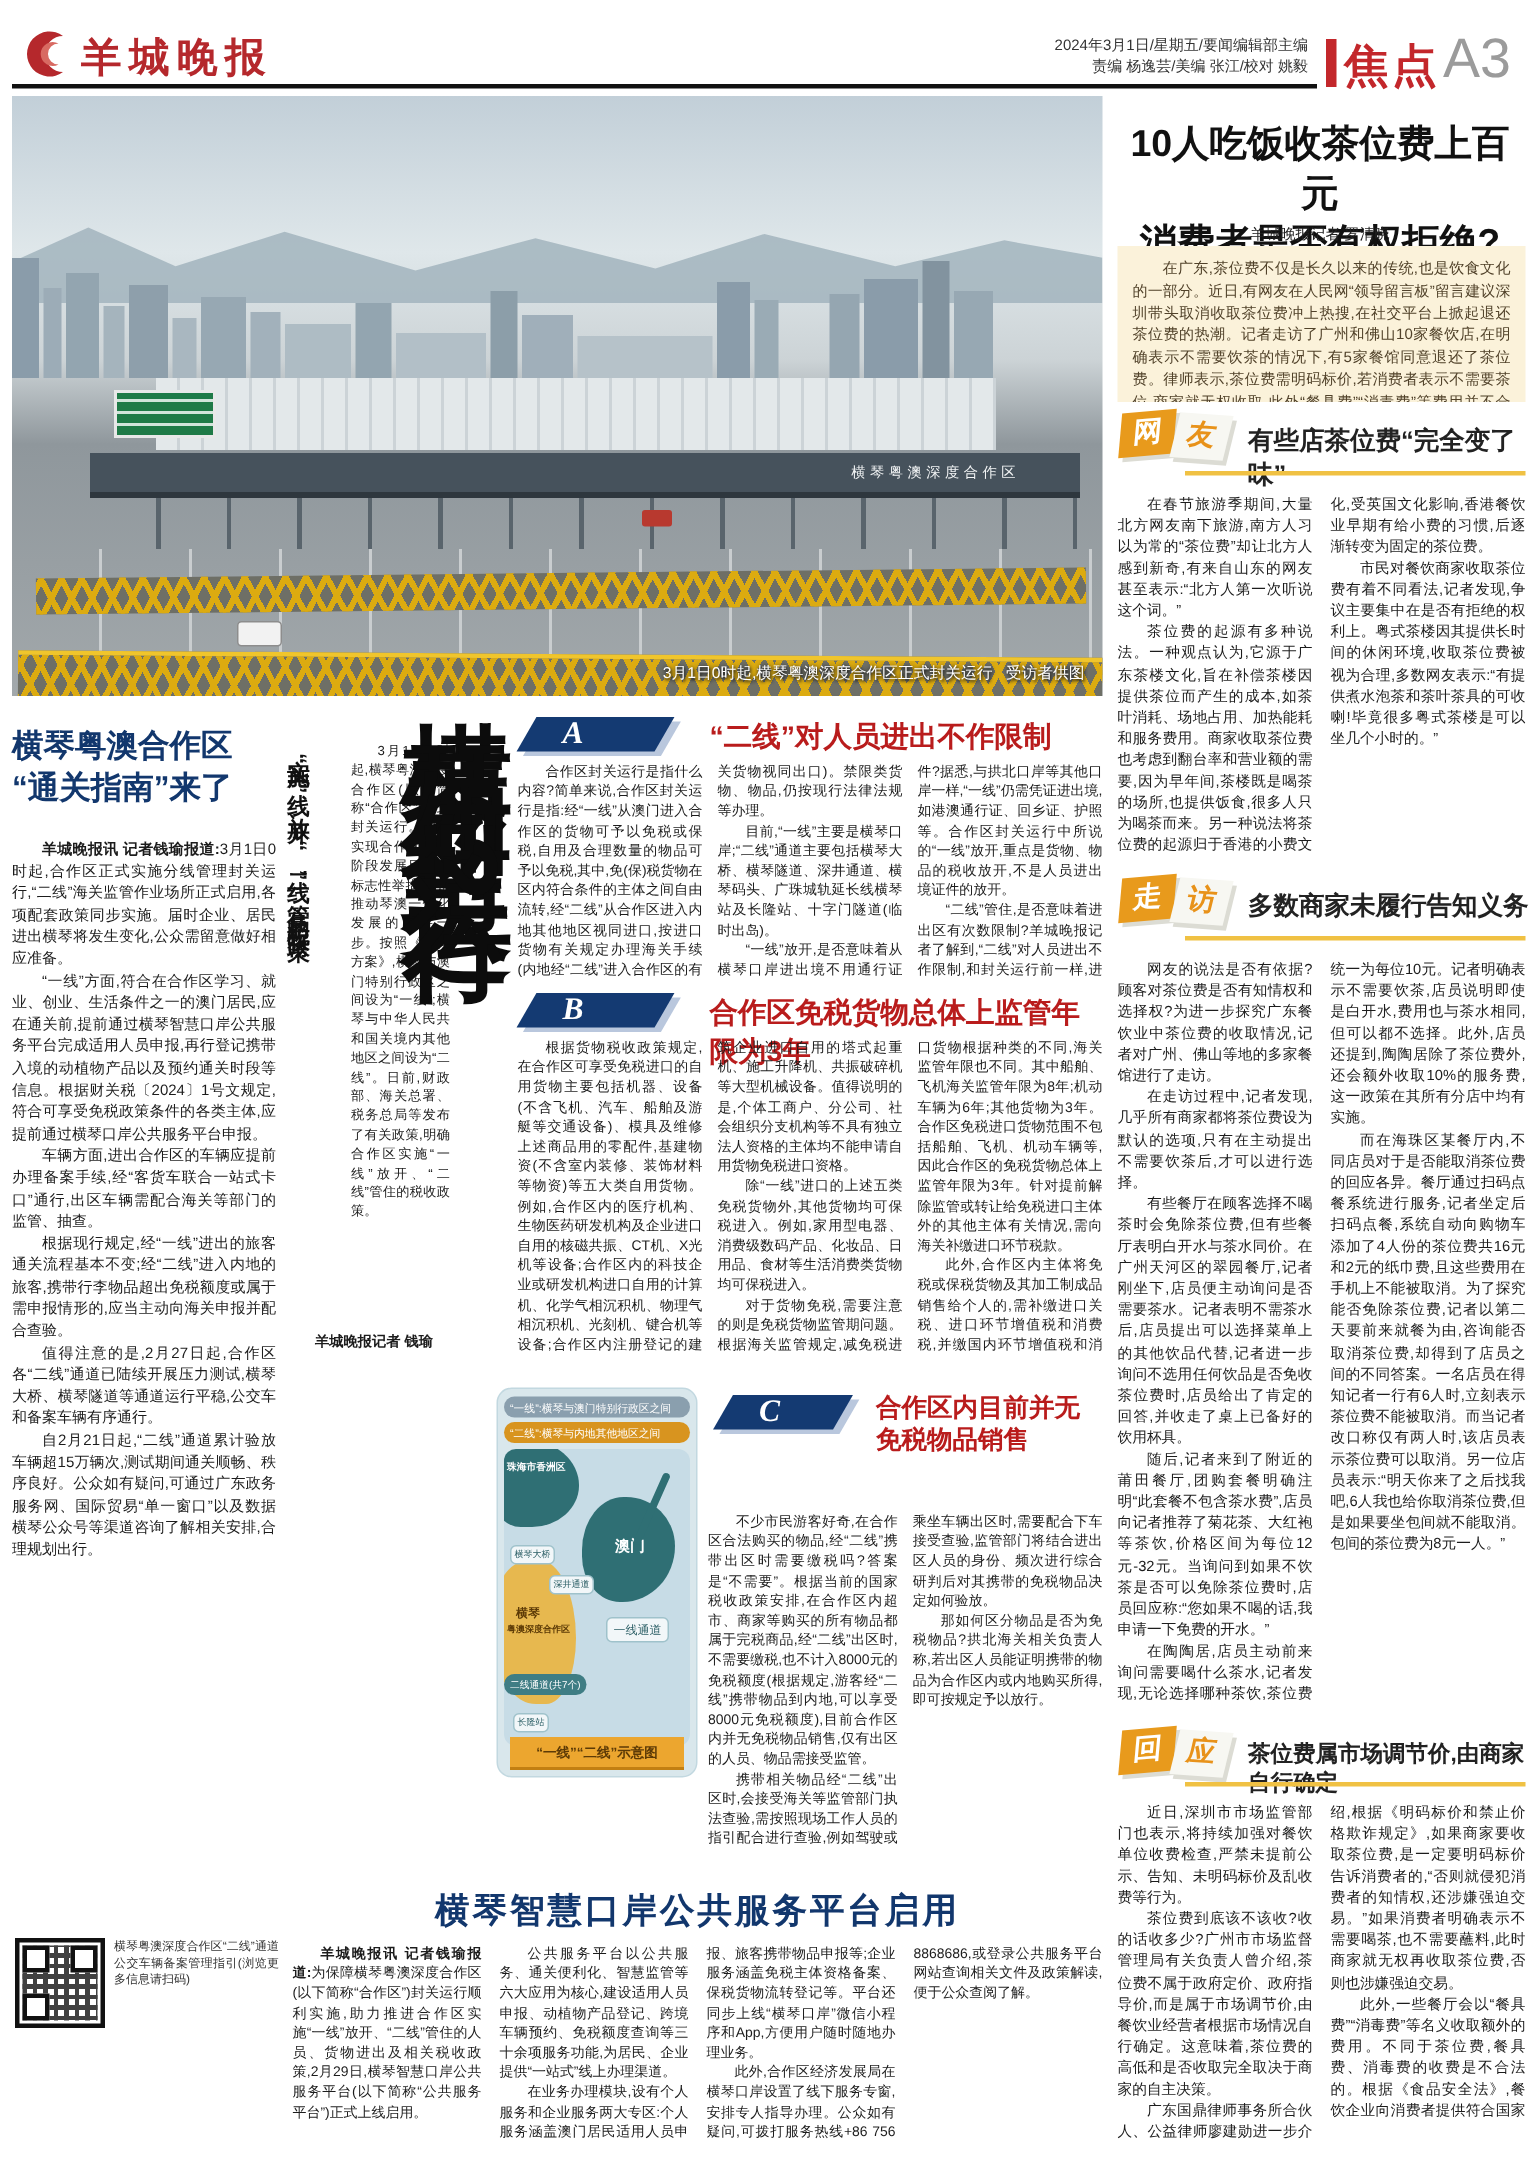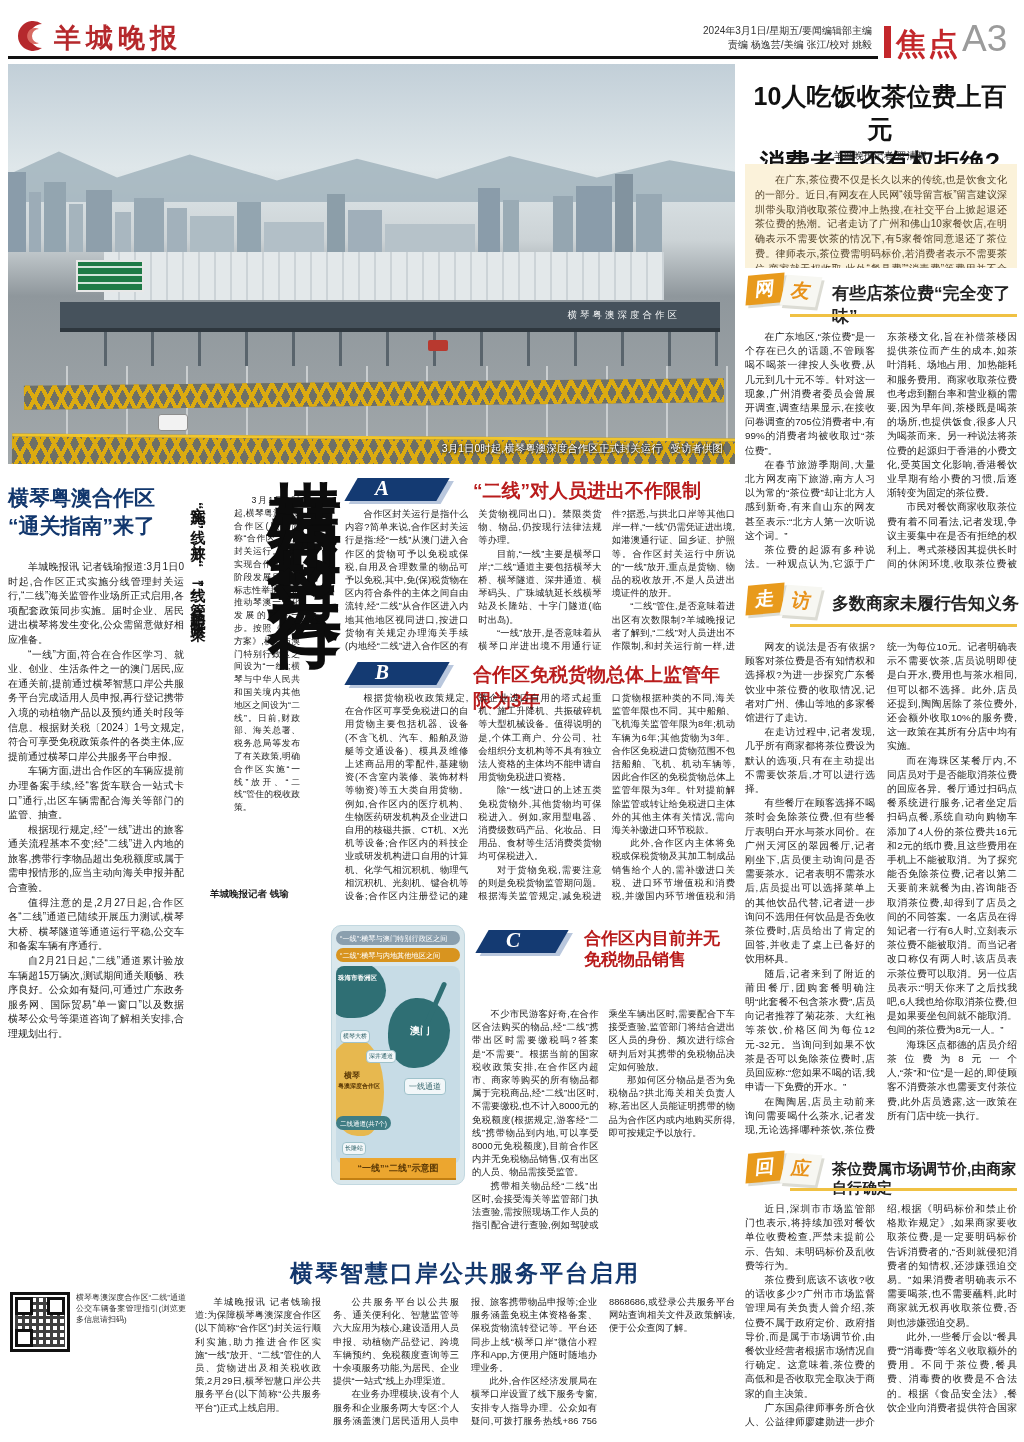--- a/index.html
+++ b/index.html
@@ -28,21 +28,21 @@
         background-image:repeating-linear-gradient(90deg,transparent 0 58px,#c9cdcf 58px 60px);}
   .barrier{background:repeating-linear-gradient(62deg,#dcab10 0 4px,transparent 4px 12px),
             repeating-linear-gradient(-62deg,#dcab10 0 4px,transparent 4px 12px),#6e6f66;}
   .greensign{background:#1f7a47;border:2px solid #e8e8e8;
              background-image:repeating-linear-gradient(0deg,transparent 0 6px,rgba(255,255,255,.8) 6px 8px);}
   .van{background:#f2f2f2;border:1px solid #8d8d8d;border-radius:3px;}
   .redcar{background:#b8392f;border-radius:2px;}
   .photo-cap{color:#fff;font-size:10.5px;text-shadow:0 0 3px #222,1px 1px 2px #222;}
   
   .just p{margin:0;text-indent:2em;text-align:justify;}
-  .lead{font-weight:normal;}
+  .lead{font-weight:bold;}
   .colbox{column-fill:auto;overflow:hidden;}
   
   .l-title{color:#12376d;font-size:21px;font-weight:900;line-height:28px;}
   .l-body{font-size:10px;line-height:14.6px;}
   .qr{width:54px;height:54px;border:3px solid #111;background:#fff;position:relative;}
   .qr .px{position:absolute;inset:2px;background:
       repeating-linear-gradient(0deg,#111 0 3px,transparent 3px 7px),
       repeating-linear-gradient(90deg,#111 0 3px,transparent 3px 7px);opacity:.8;}
   .qr .c{position:absolute;width:12px;height:12px;border:3px solid #111;background:#fff;}
   .qr-cap{font-size:8px;line-height:11px;color:#333;text-align:justify;}
@@ -244,40 +244,38 @@
     <div class="in">在广东,茶位费不仅是长久以来的传统,也是饮食文化的一部分。近日,有网友在人民网“领导留言板”留言建议深圳带头取消收取茶位费冲上热搜,在社交平台上掀起退还茶位费的热潮。记者走访了广州和佛山10家餐饮店,在明确表示不需要饮茶的情况下,有5家餐馆同意退还了茶位费。律师表示,茶位费需明码标价,若消费者表示不需要茶位,商家就无权收取,此外“餐具费”“消毒费”等费用并不合理。</div>
   </div>
 
   <div class="abs badge" style="left:747px;top:274px;width:80px">
     <span class="b1">网</span>
     <span class="b2">友</span>
   </div>
   <div class="abs r-sec-title" style="left:832px;top:282px">有些店茶位费“完全变了味”</div>
   <div class="abs r-underline" style="left:790px;top:314px;width:227px"></div>
   <div class="abs r-body just colbox" style="left:745px;top:330px;width:272px;height:244px;column-count:2;column-gap:12px">
-      <p>在广东地区,“茶位费”是一个存在已久的话题,不管顾客喝不喝茶一律按人头收费,从几元到几十元不等。针对这一现象,广州消费者委员会曾展开调查,调查结果显示,在接收问卷调查的705位消费者中,有99%的消费者均被收取过“茶位费”。</p>
       <p>在春节旅游季期间,大量北方网友南下旅游,南方人习以为常的“茶位费”却让北方人感到新奇,有来自山东的网友甚至表示:“北方人第一次听说这个词。”</p>
       <p>茶位费的起源有多种说法。一种观点认为,它源于广东茶楼文化,旨在补偿茶楼因提供茶位而产生的成本,如茶叶消耗、场地占用、加热能耗和服务费用。商家收取茶位费也考虑到翻台率和营业额的需要,因为早年间,茶楼既是喝茶的场所,也提供饭食,很多人只为喝茶而来。另一种说法将茶位费的起源归于香港的小费文化,受英国文化影响,香港餐饮业早期有给小费的习惯,后逐渐转变为固定的茶位费。</p>
       <p>市民对餐饮商家收取茶位费有着不同看法,记者发现,争议主要集中在是否有拒绝的权利上。粤式茶楼因其提供长时间的休闲环境,收取茶位费被视为合理,多数网友表示:“有提供煮水泡茶和茶叶茶具的可收喇!毕竟很多粤式茶楼是可以坐几个小时的。”</p>
     </div>
 
   <div class="abs badge" style="left:747px;top:584px;width:80px">
     <span class="b1">走</span>
     <span class="b2">访</span>
   </div>
   <div class="abs r-sec-title" style="left:832px;top:592px">多数商家未履行告知义务</div>
   <div class="abs r-underline" style="left:790px;top:624px;width:227px"></div>
   <div class="abs r-body just colbox" style="left:745px;top:640px;width:272px;height:504px;column-count:2;column-gap:12px">
       <p>网友的说法是否有依据?顾客对茶位费是否有知情权和选择权?为进一步探究广东餐饮业中茶位费的收取情况,记者对广州、佛山等地的多家餐馆进行了走访。</p>
       <p>在走访过程中,记者发现,几乎所有商家都将茶位费设为默认的选项,只有在主动提出不需要饮茶后,才可以进行选择。</p>
       <p>有些餐厅在顾客选择不喝茶时会免除茶位费,但有些餐厅表明白开水与茶水同价。在广州天河区的翠园餐厅,记者刚坐下,店员便主动询问是否需要茶水。记者表明不需茶水后,店员提出可以选择菜单上的其他饮品代替,记者进一步询问不选用任何饮品是否免收茶位费时,店员给出了肯定的回答,并收走了桌上已备好的饮用杯具。</p>
       <p>随后,记者来到了附近的莆田餐厅,团购套餐明确注明“此套餐不包含茶水费”,店员向记者推荐了菊花茶、大红袍等茶饮,价格区间为每位12元-32元。当询问到如果不饮茶是否可以免除茶位费时,店员回应称:“您如果不喝的话,我申请一下免费的开水。”</p>
       <p>在陶陶居,店员主动前来询问需要喝什么茶水,记者发现,无论选择哪种茶饮,茶位费统一为每位10元。记者明确表示不需要饮茶,店员说明即使是白开水,费用也与茶水相同,但可以都不选择。此外,店员还提到,陶陶居除了茶位费外,还会额外收取10%的服务费,这一政策在其所有分店中均有实施。</p>
       <p>而在海珠区某餐厅内,不同店员对于是否能取消茶位费的回应各异。餐厅通过扫码点餐系统进行服务,记者坐定后扫码点餐,系统自动向购物车添加了4人份的茶位费共16元和2元的纸巾费,且这些费用在手机上不能被取消。为了探究能否免除茶位费,记者以第二天要前来就餐为由,咨询能否取消茶位费,却得到了店员之间的不同答案。一名店员在得知记者一行有6人时,立刻表示茶位费不能被取消。而当记者改口称仅有两人时,该店员表示茶位费可以取消。另一位店员表示:“明天你来了之后找我吧,6人我也给你取消茶位费,但是如果要坐包间就不能取消。包间的茶位费为8元一人。”</p>
-      <p>海珠区点都德的店员介绍茶位费为8元一个人,“茶”和“位”是一起的,即使顾客不消费茶水也需要支付茶位费,此外店员透露,这一政策在所有门店中统一执行。</p>
     </div>
 
   <div class="abs badge" style="left:747px;top:1152px;width:80px">
     <span class="b1">回</span>
     <span class="b2">应</span>
   </div>
   <div class="abs r-sec-title" style="left:832px;top:1160px;font-size:15px">茶位费属市场调节价,由商家自行确定</div>
   <div class="abs r-underline" style="left:790px;top:1188px;width:227px"></div>
   <div class="abs r-body just colbox" style="left:745px;top:1202px;width:272px;height:236px;column-count:2;column-gap:12px">
       <p>近日,深圳市市场监管部门也表示,将持续加强对餐饮单位收费检查,严禁未提前公示、告知、未明码标价及乱收费等行为。</p>

